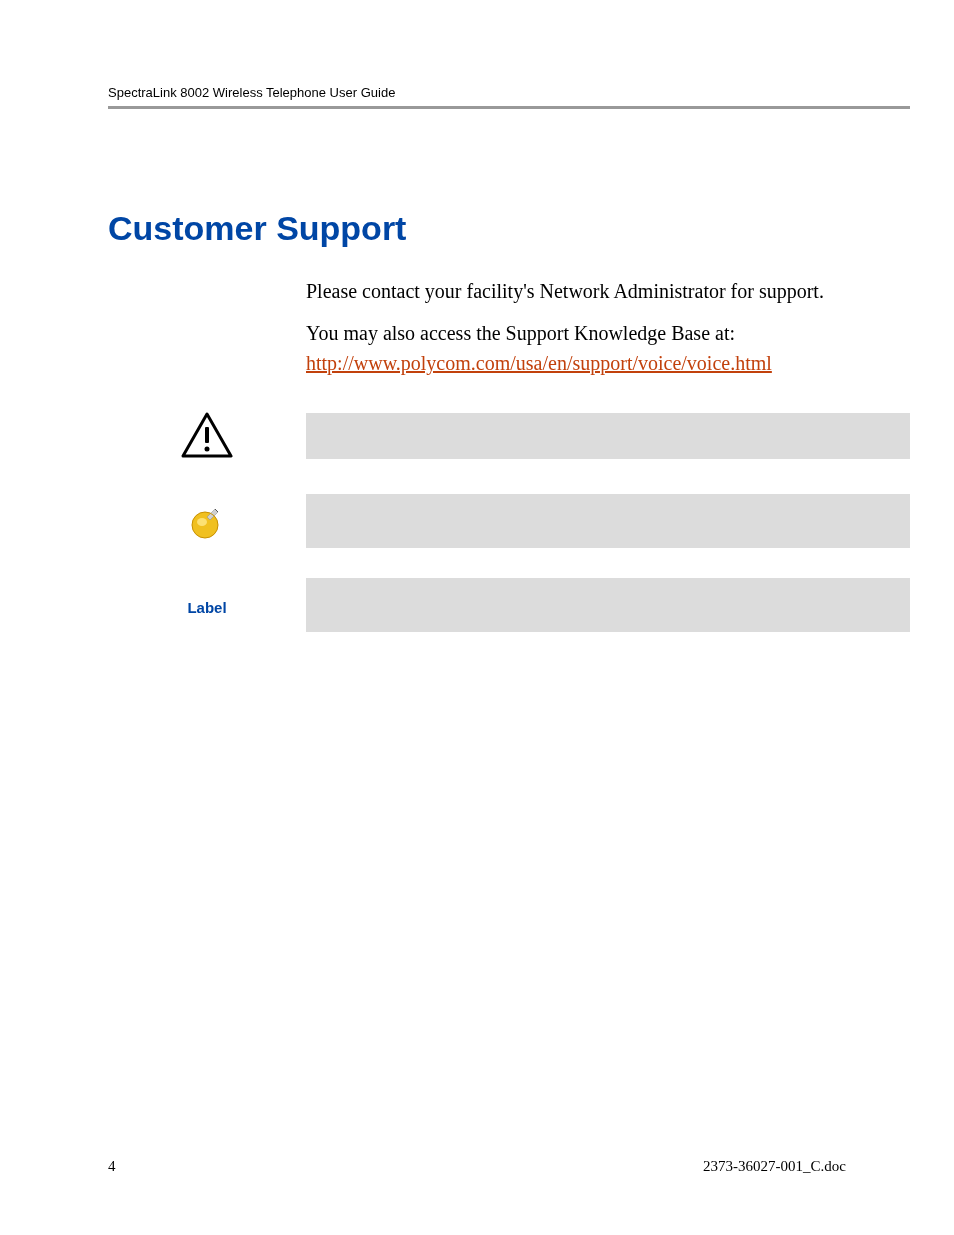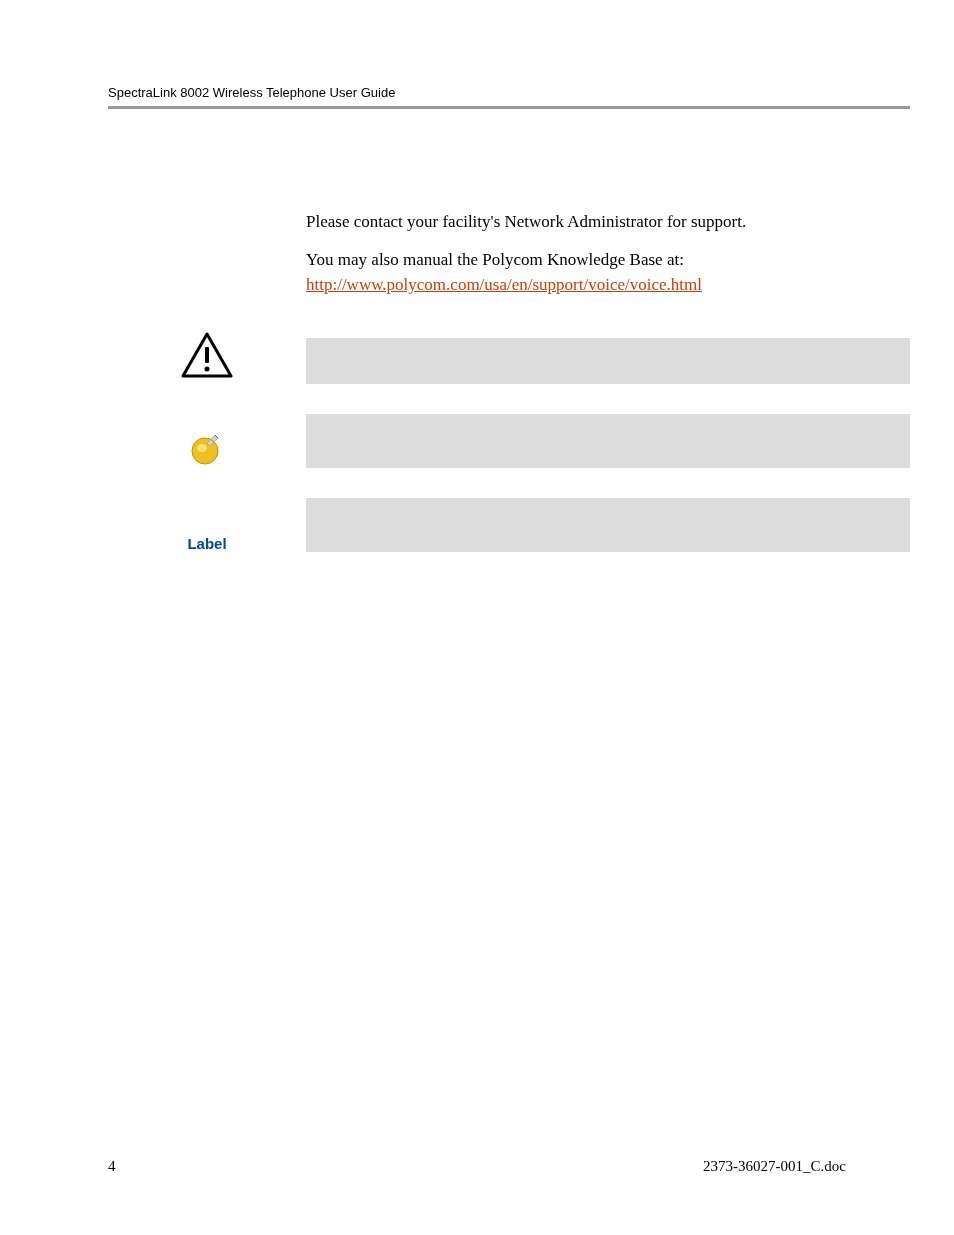--- a/index.html
+++ b/index.html
@@ -30,36 +30,36 @@
       margin-bottom: 100px;
     }
     .section-title {
       font-family: Arial, Helvetica, sans-serif;
       font-size: 34px;
       font-weight: bold;
       color: #0046a5;
       margin-bottom: 28px;
     }
     .body-text {
-      font-size: 17px;
+      font-size: 20px;
       color: #000;
       line-height: 1.5;
       margin-left: 198px;
       margin-bottom: 12px;
     }
     .link {
       color: #c2410c;
       text-decoration: underline;
     }
     .section-spacer {
       margin-top: 60px;
     }
     .icon-row {
       display: flex;
-      align-items: flex-end;
+      align-items: center;
       margin-top: 30px;
     }
     .icon-cell {
       width: 198px;
       display: flex;
       justify-content: center;
       padding-top: 4px;
     }
     .desc-cell {
       flex: 1;
@@ -96,25 +96,26 @@
       font-family: Georgia, serif;
     }
   </style>
 </head>
 <body>
 
 <div class="page">
   <div class="header-text">SpectraLink 8002 Wireless Telephone User Guide</div>
   <div class="header-line"></div>
 
+  <h1 class="section-title">Customer Support</h1>
 
   <p class="body-text">Please contact your facility's Network Administrator for support.</p>
 
   <p class="body-text">
-    <span>You may also manual the Polycom Knowledge Base at: </span>
+    <span>You may also access the Support Knowledge Base at: </span>
     <span class="link">http://www.polycom.com/usa/en/support/voice/voice.html</span>
   </p>
 
 
 
   <div class="icon-row">
     <div class="icon-cell">
       <span class="warning-icon">
         <svg viewBox="0 0 52 48">
           <path d="M26 2 L50 44 L2 44 Z" fill="none" stroke="#000" stroke-width="3" stroke-linejoin="round"></path>

